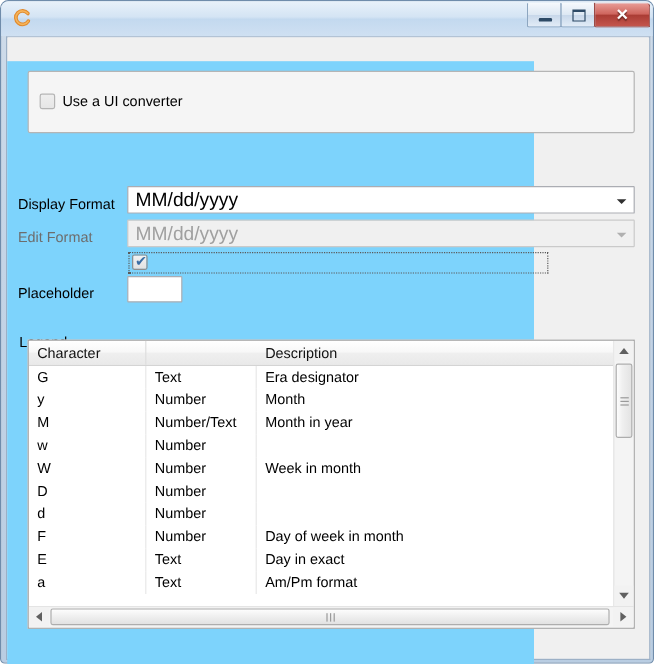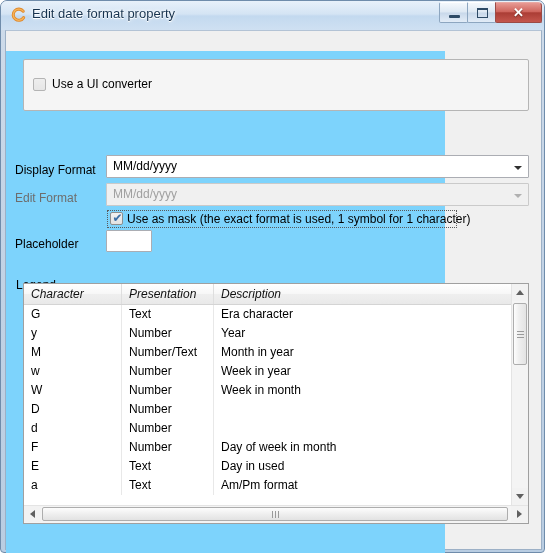--- a/index.html
+++ b/index.html
@@ -178,21 +178,21 @@
     background: #ffffff;
     border-radius: 1px;
   }
   .combo.disabled {
     border-color: #cacaca;
     background: #f0f0f0;
   }
   .combo .cval {
     position: absolute;
     left: 6px; top: 3px;
-    font-size: 12px;
+    font-size: 16px;
     color: #000000;
     white-space: nowrap;
   }
   .combo.disabled .cval { color: #a0a0a0; }
   .combo .arrowbox {
     position: absolute;
     right: 1px; top: 1px;
     width: 18px; height: 21px;
   }
   .combo .arr {
@@ -233,21 +233,20 @@
     overflow: hidden;
   }
   .thead {
     position: absolute;
     left: 0; top: 0;
     width: 487px;
     height: 21px;
     box-sizing: border-box;
     background: linear-gradient(to bottom, #ffffff 0%, #f7f7f7 48%, #efefef 50%, #e9e9e9 100%);
     border-bottom: 1px solid #d4d4d4;
-    font-style: italic;
   }
   .th {
     position: absolute;
     top: 0;
     height: 20px;
     line-height: 20px;
     font-size: 12px;
     color: #111111;
     box-sizing: border-box;
     border-right: 1px solid #dedede;
@@ -425,21 +424,20 @@
 
 <div class="window">
 
   <div class="titlebar">
     <span class="title-icon">
       <svg width="16" height="16" viewBox="0 0 16 16">
         <path d="M13.2 4.2 A5.6 5.6 0 1 0 13.6 10.6" fill="none" stroke="#e08a2e" stroke-width="3.1" stroke-linecap="round"></path>
         <path d="M13.2 4.2 A5.6 5.6 0 1 0 13.6 10.6" fill="none" stroke="#f6b45a" stroke-width="1.3" stroke-linecap="round"></path>
       </svg>
     </span>
-    <span class="title-text">Edit date format property</span>
 
     <div class="win-btns">
       <div class="win-btn">
         <span class="glyph-min"></span>
       </div>
       <div class="win-btn">
         <span class="glyph-max"></span>
       </div>
       <div class="win-btn close">
         <span class="glyph-close">✕</span>
@@ -468,55 +466,52 @@
         <span class="cval">MM/dd/yyyy</span>
         <span class="arrowbox">
             <i class="arr"></i>
           </span>
       </div>
 
       <div class="focusrect" style="left:101px; top:159px; width:350px; height:18px;"></div>
       <div class="cb" style="left:104px; top:161px;">
         <span class="tick">✔</span>
       </div>
-      <span class="lbl" style="left:121px; top:161px;">Use as mask (the exact format is used, 1 symbol for 1 character)</span>
 
       <span class="lbl" style="left:9px; top:186px;">Placeholder</span>
       <div class="textfield" style="left:100px; top:179px; width:46px; height:22px;"></div>
 
       <span class="lbl" style="left:10px; top:227px;">Legend</span>
 
       <div class="table-wrap">
 
         <div class="thead">
           <div class="th c0">Character</div>
-          <div class="th c1">Presentation</div>
           <div class="th c2">Description</div>
         </div>
 
         <div class="tbody">
           <div class="trow" style="top:0px;">
             <div class="td c0">G</div>
             <div class="td c1">Text</div>
-            <div class="td c2">Era character</div>
+            <div class="td c2">Era designator</div>
           </div>
           <div class="trow" style="top:19px;">
             <div class="td c0">y</div>
             <div class="td c1">Number</div>
-            <div class="td c2">Year</div>
+            <div class="td c2">Month</div>
           </div>
           <div class="trow" style="top:38px;">
             <div class="td c0">M</div>
             <div class="td c2">Month in year</div>
             <div class="td c1">Number/Text</div>
           </div>
           <div class="trow" style="top:57px;">
             <div class="td c0">w</div>
             <div class="td c1">Number</div>
-            <div class="td c2">Week in year</div>
           </div>
           <div class="trow" style="top:76px;">
             <div class="td c0">W</div>
             <div class="td c1">Number</div>
             <div class="td c2">Week in month</div>
           </div>
           <div class="trow" style="top:95px;">
             <div class="td c0">D</div>
             <div class="td c1">Number</div>
           </div>
@@ -525,21 +520,21 @@
             <div class="td c1">Number</div>
           </div>
           <div class="trow" style="top:133px;">
             <div class="td c0">F</div>
             <div class="td c1">Number</div>
             <div class="td c2">Day of week in month</div>
           </div>
           <div class="trow" style="top:152px;">
             <div class="td c0">E</div>
             <div class="td c1">Text</div>
-            <div class="td c2">Day in used</div>
+            <div class="td c2">Day in exact</div>
           </div>
           <div class="trow" style="top:171px;">
             <div class="td c0">a</div>
             <div class="td c1">Text</div>
             <div class="td c2">Am/Pm format</div>
           </div>
         </div>
 
         <div class="vscroll">
           <div class="sb-btn up">

